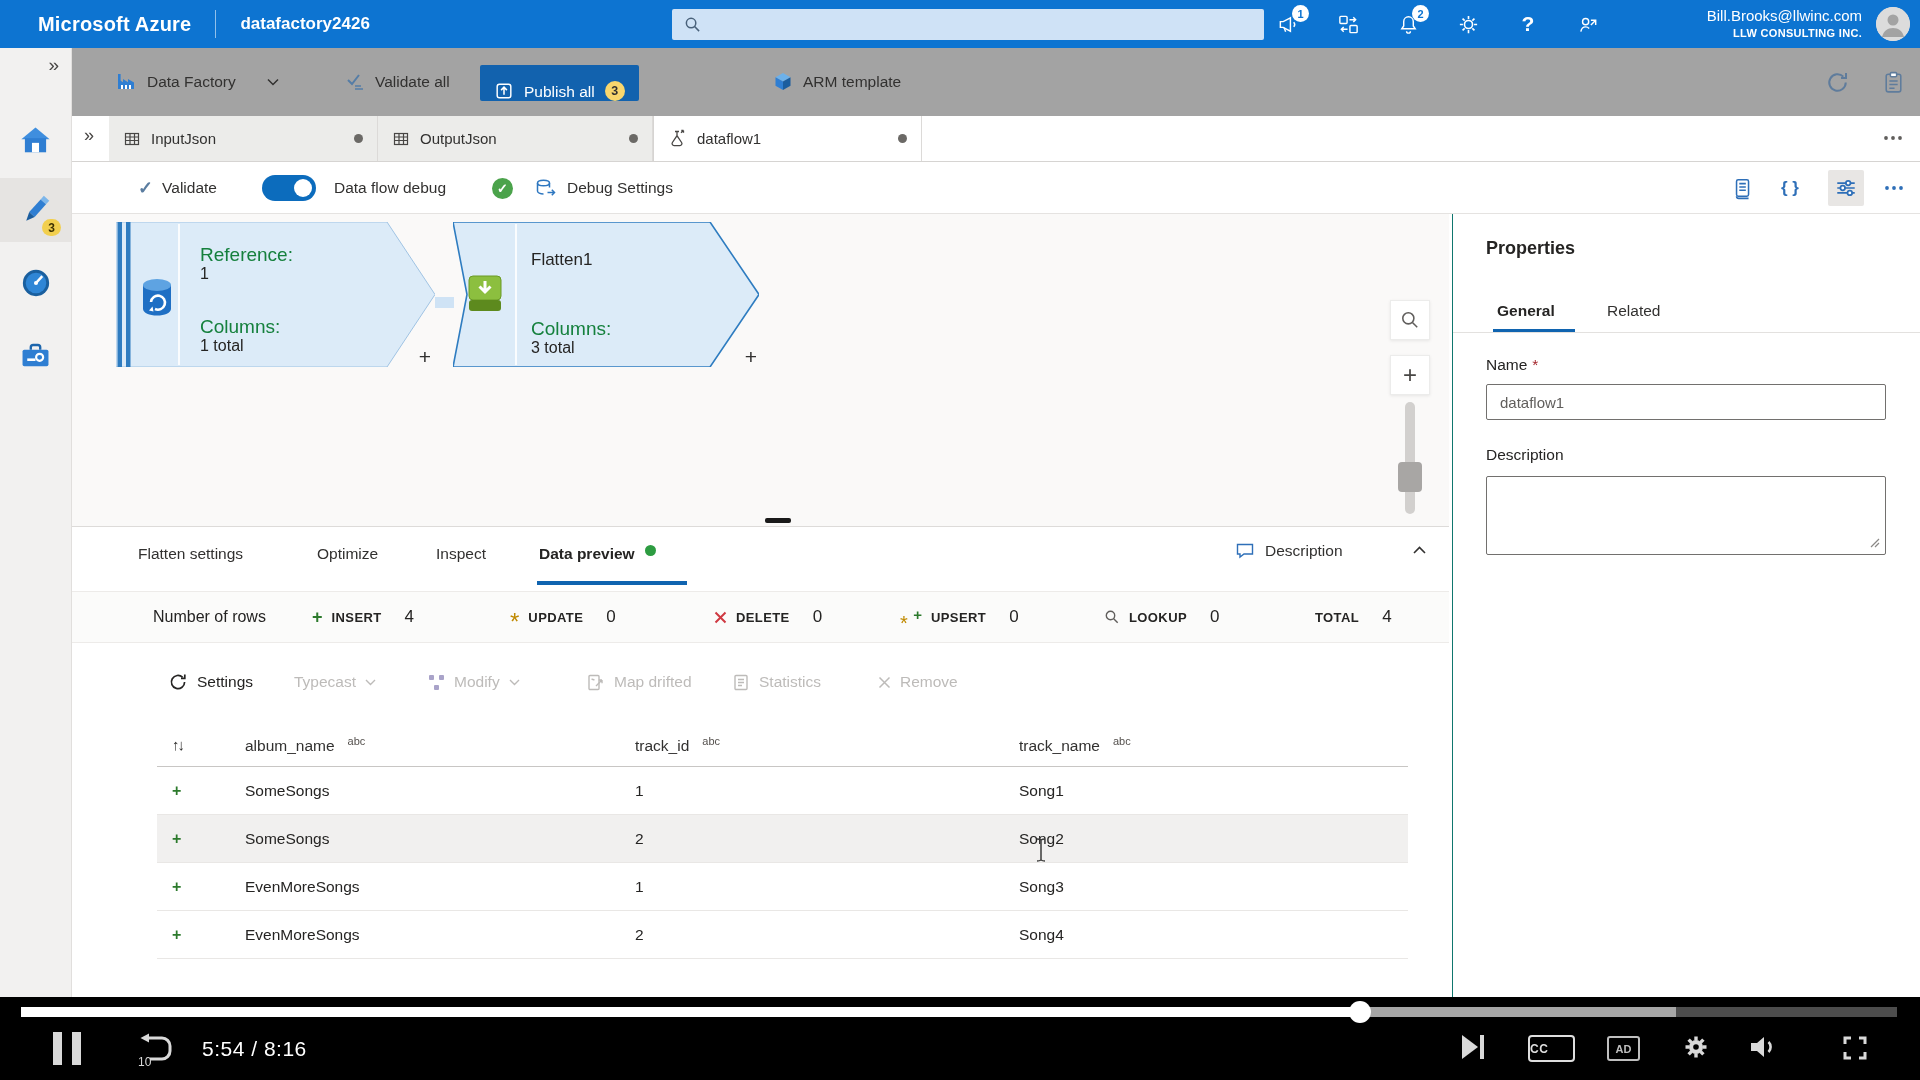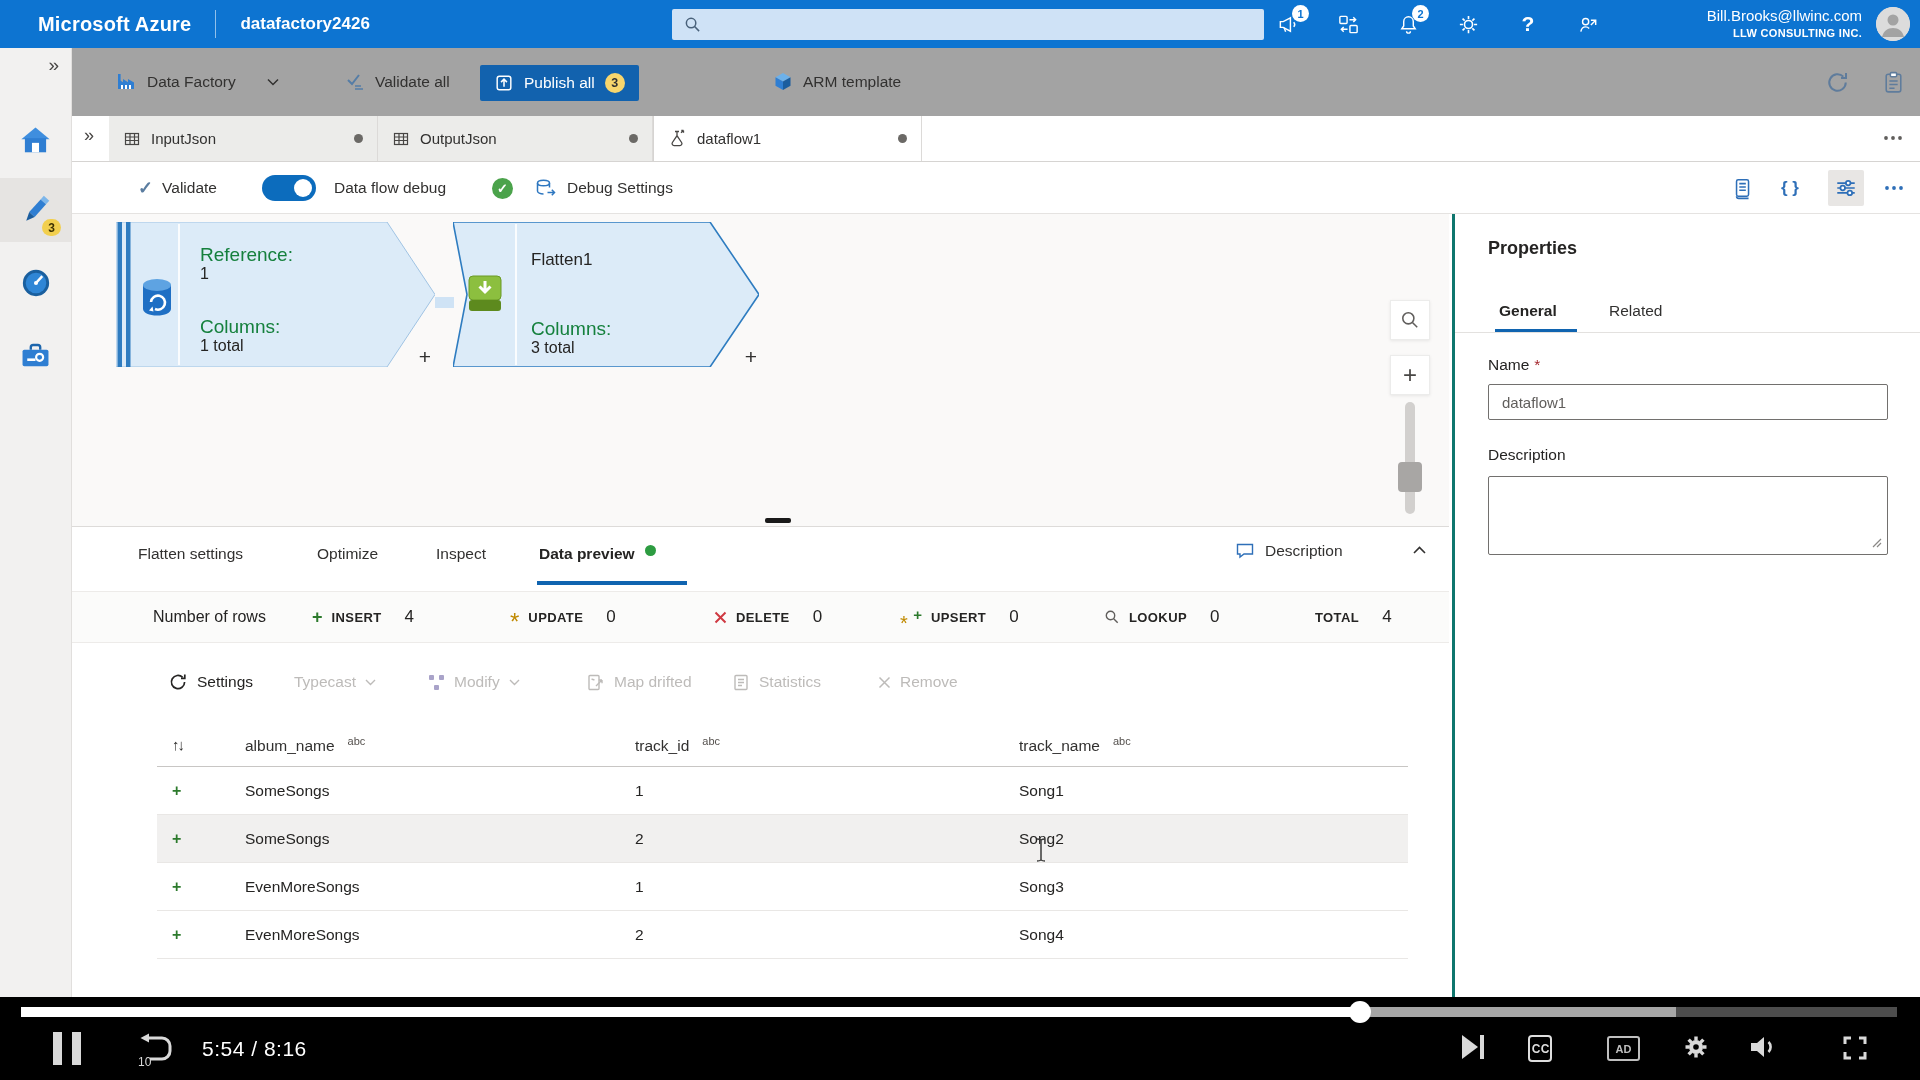--- a/index.html
+++ b/index.html
@@ -27,21 +27,21 @@
   
   .leftrail{position:absolute;left:0;top:48px;width:72px;bottom:83px;background:#f2f1f0;border-right:1px solid #e1dfdd;}
   .rail-expand{position:absolute;top:6px;right:12px;font-size:19px;color:#484644;}
   .rail-item{position:absolute;left:0;width:71px;height:64px;display:flex;align-items:center;justify-content:center;}
   .rail-item.sel{background:#e6e4e2;}
   .rail-badge{position:absolute;right:10px;bottom:6px;width:19px;height:17px;border-radius:9px;background:#f2cf4e;color:#3d3100;font-size:12px;font-weight:700;display:flex;align-items:center;justify-content:center;}
 
   
   .cmdbar{position:absolute;left:72px;top:48px;right:0;height:68px;background:#a3a3a3;}
   .cmd-group{position:absolute;display:flex;align-items:center;gap:9px;top:0;height:68px;font-size:15.5px;color:#323130;}
-  .publish-btn{position:absolute;left:408px;top:17px;height:36px;background:#1262ae;border-radius:2px;color:#fff;display:flex;align-items:center;gap:10px;padding:0 14px;font-size:15.5px;}
+  .publish-btn{position:absolute;left:408px;top:17px;height:36px;background:#1262ae;border-radius:2px;color:#fff;display:flex;align-items:flex-end;gap:10px;padding:0 14px;font-size:15.5px;}
   .pub-badge{width:20px;height:20px;border-radius:50%;background:#f8d66d;color:#323130;font-size:12.5px;font-weight:700;display:flex;align-items:center;justify-content:center;}
   .cmd-right{position:absolute;top:0;height:68px;display:flex;align-items:center;}
 
   
   .tabstrip{position:absolute;left:72px;top:116px;right:0;height:46px;background:#fff;border-bottom:1px solid #d6d4d2;}
   .strip-expand{position:absolute;left:12px;top:9px;font-size:18px;color:#484644;}
   .tab{position:absolute;top:0;height:45px;display:flex;align-items:center;gap:10px;padding:0 14px;font-size:15px;color:#323130;background:#ececea;border-right:1px solid #dcdad8;}
   .tab.active{background:#fff;border-left:1px solid #d6d4d2;}
   .tab-dot{width:9px;height:9px;border-radius:50%;background:#6b6966;margin-left:auto;}
   .strip-more{position:absolute;right:16px;top:15px;}
@@ -96,42 +96,42 @@
   .tr{display:grid;grid-template-columns:88px 390px 384px 1fr;align-items:center;height:48px;border-bottom:1px solid #e9e7e5;font-size:15.5px;color:#252423;}
   .tr.th{height:44px;border-bottom:1px solid #c8c6c4;color:#323130;}
   .td.c0{padding-left:15px;}
   .tr.hl{background:#f1f0ef;}
   .sortic{font-size:15px;color:#323130;letter-spacing:-2px;}
   .coltype{font-size:11px;color:#55514e;margin-left:13px;vertical-align:6px;}
   .rowplus{color:#2c7a2c;font-weight:700;font-size:16px;}
   .ibeam{position:absolute;left:961px;top:309px;}
 
   
-  .props{position:absolute;left:1452px;top:214px;width:468px;bottom:83px;background:#fff;border-left:3px solid #0f766e;}
+  .props{position:absolute;left:1452px;top:214px;width:468px;bottom:83px;background:#fff;border-left:1px solid #0f766e;}
   .pr-title{position:absolute;left:33px;top:24px;font-size:18px;font-weight:700;color:#252423;}
   .pr-tab{position:absolute;top:88px;font-size:15.5px;color:#323130;}
   .pr-underline{position:absolute;left:40px;top:115px;width:82px;height:3px;background:#1064b0;}
   .pr-border{position:absolute;left:0;top:118px;width:468px;height:1px;background:#e3e1df;}
   .pr-label{position:absolute;left:33px;font-size:15.5px;color:#252423;}
   .req{color:#a4262c;margin-left:5px;}
   .pr-input{position:absolute;left:33px;top:170px;width:400px;height:36px;border:1px solid #72706e;border-radius:2px;background:#fff;color:#605e5c;font-size:15px;padding:0 13px;outline:none;}
   .pr-textarea{position:absolute;left:33px;top:262px;width:400px;height:79px;border:1px solid #72706e;border-radius:2px;background:#fff;resize:none;outline:none;}
   .pr-grip{position:absolute;left:415px;top:322px;}
 
   
   .player{position:absolute;left:0;top:997px;width:1920px;height:83px;background:#000;}
   .ptrack{position:absolute;left:21px;top:10px;width:1876px;height:10px;background:#4d4d4d;}
   .pbuf{position:absolute;left:0;top:0;height:10px;background:#a6a6a6;}
   .pplayed{position:absolute;left:0;top:0;height:10px;background:#fff;}
   .phandle{position:absolute;top:-6px;width:22px;height:22px;border-radius:50%;background:#fff;}
   .pause{position:absolute;left:53px;top:35px;display:flex;gap:10px;}
   .pause i{display:block;width:9px;height:33px;background:#d9d9d9;}
   .ptime{position:absolute;left:202px;top:40px;color:#fff;font-size:21px;letter-spacing:.5px;}
   .pbtn{position:absolute;top:35px;}
-  .ccbox{position:absolute;left:1528px;top:38px;width:24px;height:27px;border:2.5px solid #dedede;border-radius:4px;color:#dedede;font-size:12px;font-weight:800;display:flex;align-items:center;justify-content:flex-end;letter-spacing:.5px;}
+  .ccbox{position:absolute;left:1528px;top:38px;width:47px;height:27px;border:2.5px solid #dedede;border-radius:4px;color:#dedede;font-size:12px;font-weight:800;display:flex;align-items:center;justify-content:flex-start;letter-spacing:.5px;}
   .adbox{position:absolute;left:1607px;top:39px;width:33px;height:25px;border:2px solid #bfbfbf;border-radius:3px;color:#bfbfbf;font-size:11px;font-weight:700;display:flex;align-items:center;justify-content:center;}
 </style>
 </head>
 <body>
 
 <div id="stage">
 
   <div class="topbar">
     <div class="brand">Microsoft Azure</div>
     <div class="tb-div"></div>

